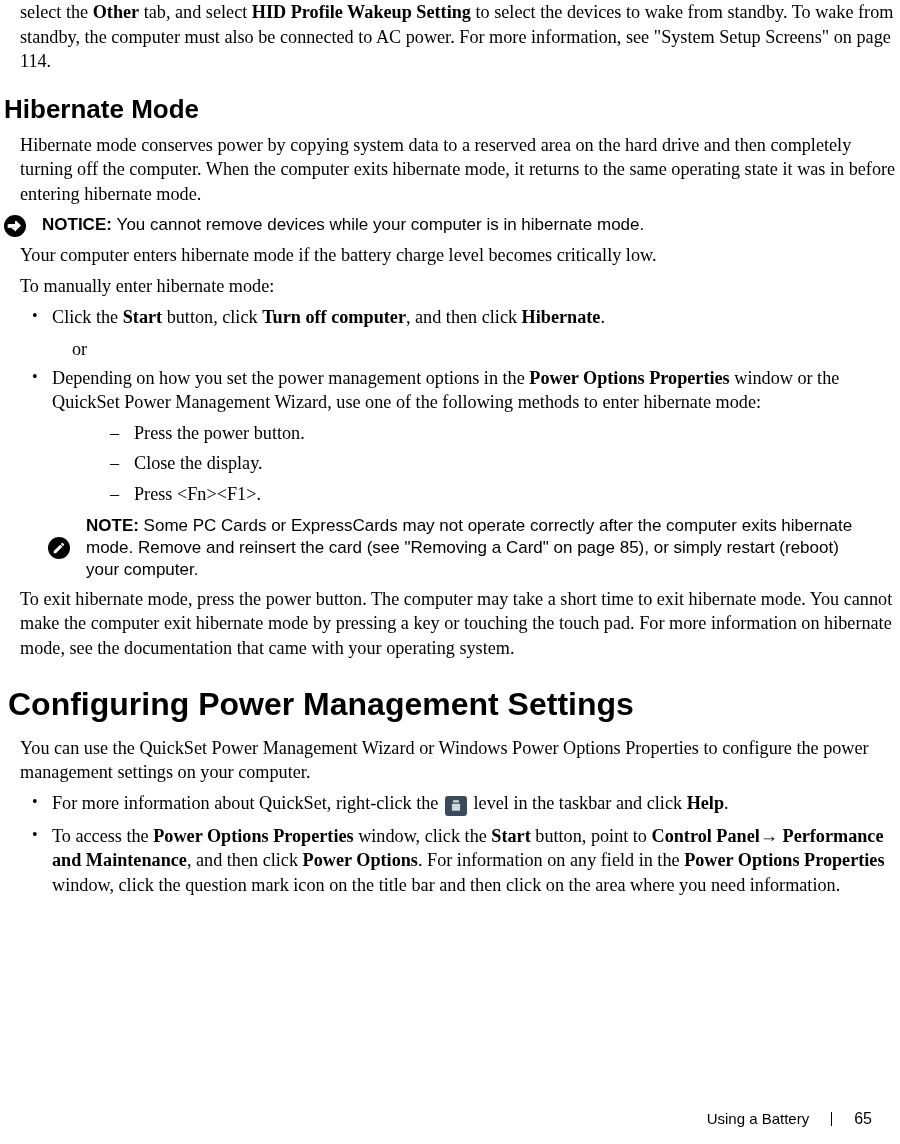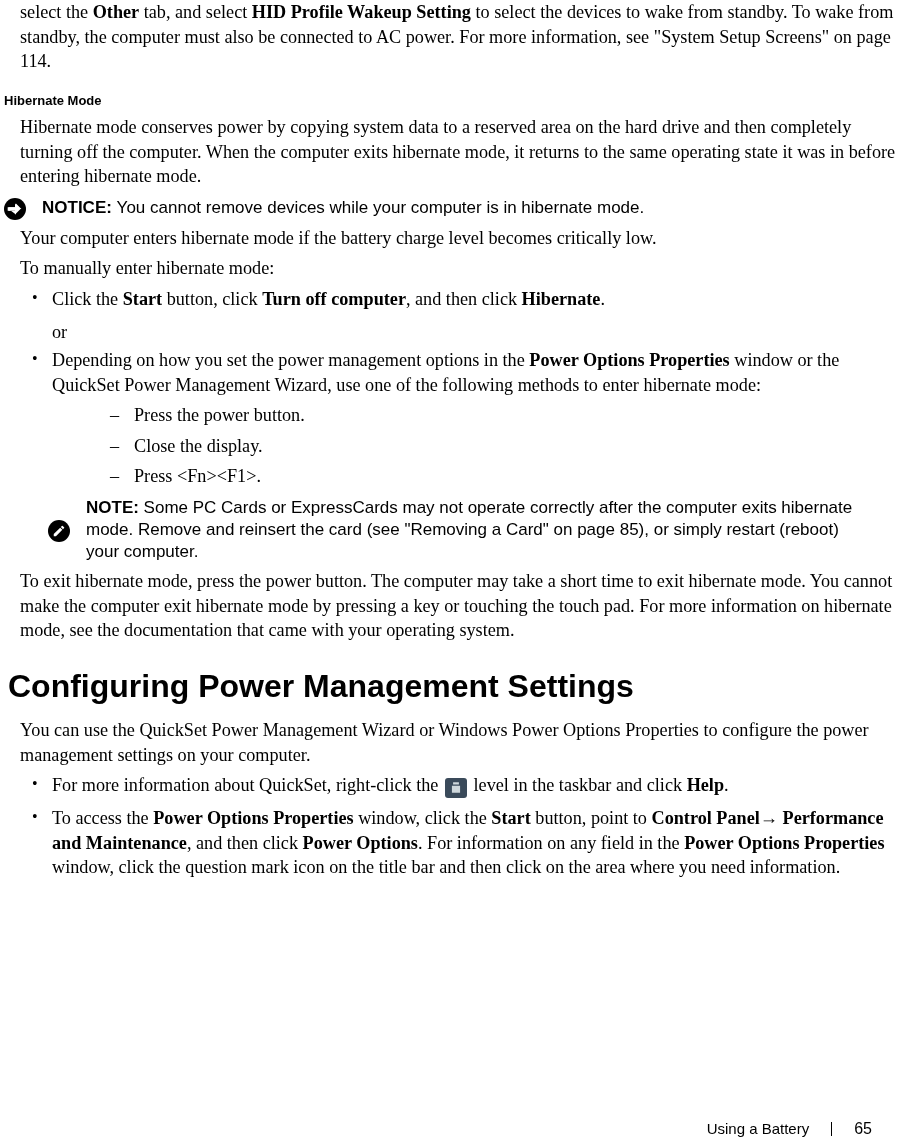--- a/index.html
+++ b/index.html
@@ -23,21 +23,21 @@
     font-family: 'Arial Narrow', Arial, sans-serif;
     font-stretch: condensed;
     font-weight: bold;
     font-size: 32px;
     margin: 22px 0 10px 4px;
   }
   h2.minor {
     font-family: 'Arial Narrow', Arial, sans-serif;
     font-stretch: condensed;
     font-weight: bold;
-    font-size: 13px;
+    font-size: 26px;
     margin: 18px 0 6px 0;
   }
   .callout {
     margin: 8px 0 6px 0;
     display: flex;
     align-items: flex-start;
     gap: 16px;
   }
   .callout .txt {
     font-family: 'Arial Narrow', Arial, sans-serif;
@@ -53,38 +53,38 @@
     font-family: Arial, sans-serif; font-weight:bold; font-size:15px;
     margin-top:1px;
   }
   .note-icon svg { width:14px; height:14px; fill:#fff; }
   ul.bul { list-style: none; margin: 4px 0 6px 0; }
   ul.bul > li { position: relative; padding-left: 48px; margin: 4px 0 8px 0; }
   ul.bul > li::before {
     content: "•"; position: absolute; left: 28px; top: 0;
     font-size: 16px;
   }
-  .or { margin: 4px 0 4px 48px; }
+  .or { margin: 4px 0 4px 68px; }
   ul.dash { list-style: none; margin: 6px 0 2px 0; }
   ul.dash > li { position: relative; padding-left: 82px; margin: 4px 0 6px 0; }
   ul.dash > li::before {
     content: "–"; position: absolute; left: 58px; top: 0;
   }
   .note-indent .txt { padding-right: 40px; }
   .callout.note-indent { padding-left: 44px; align-items: center; }
   .inline-icon {
     display: inline-flex; width: 22px; height: 20px;
     background:#3a4a5a; border-radius:3px; vertical-align: -4px;
     align-items:center; justify-content:center;
     margin: 0 2px;
   }
   .inline-icon svg { width:14px; height:14px; fill:#cfd8dc; }
   .footer {
     position: absolute;
-    bottom: 4px; right: 28px;
+    bottom: 14px; right: 28px;
     font-family: 'Arial Narrow', Arial, sans-serif;
     font-stretch: condensed;
     font-size: 15px;
     display: flex; align-items: center; gap: 22px;
   }
   .footer .sep { width:1px; height:14px; background:#000; display:inline-block; }
   .footer .pn { font-weight: normal; font-size: 16px; }
 </style>
 </head>
 <body>

